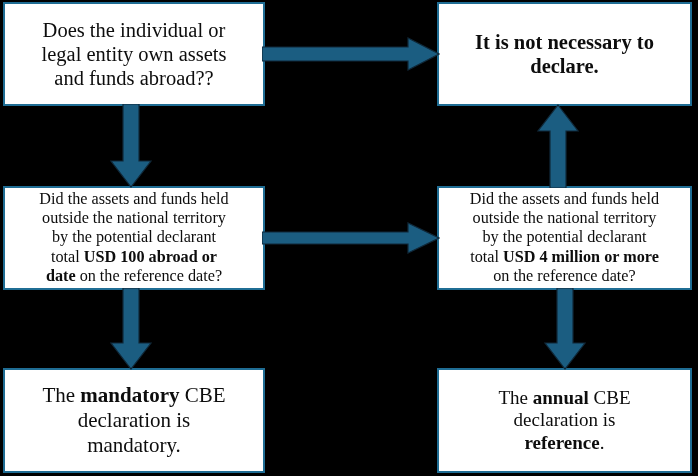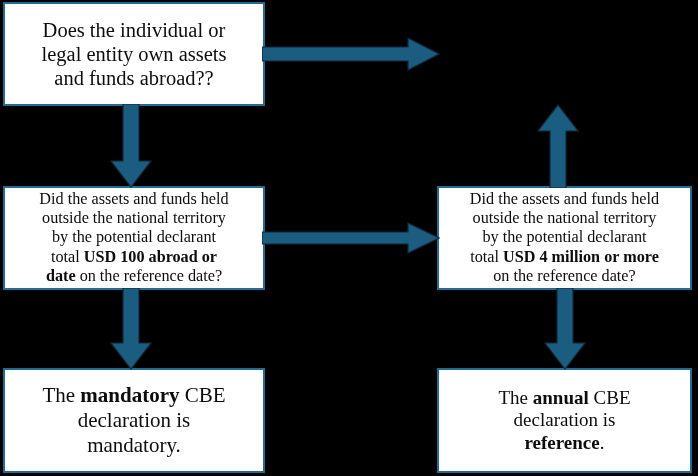--- a/index.html
+++ b/index.html
@@ -68,20 +68,23 @@
 </style>
 </head>
 <body>
 
 <div id="flowchart">
 
   <div class="node" id="node-q1">
     <span class="txt">Does the individual or<br>legal entity own assets<br>and funds abroad??</span>
   </div>
 
+  <div class="node" id="node-nodecl">
+    <span class="txt">It is not necessary to<br>declare.</span>
+  </div>
 
   <div class="node" id="node-q2">
     <span class="txt">Did the assets and funds held<br>outside the national territory<br>by the potential declarant<br>total <b>USD 100 abroad or</b><br><b>date</b> on the reference date?</span>
   </div>
 
   <div class="node" id="node-q3">
     <span class="txt">Did the assets and funds held<br>outside the national territory<br>by the potential declarant<br>total <b>USD 4 million or more</b><br>on the reference date?</span>
   </div>
 
   <div class="node" id="node-quart">

